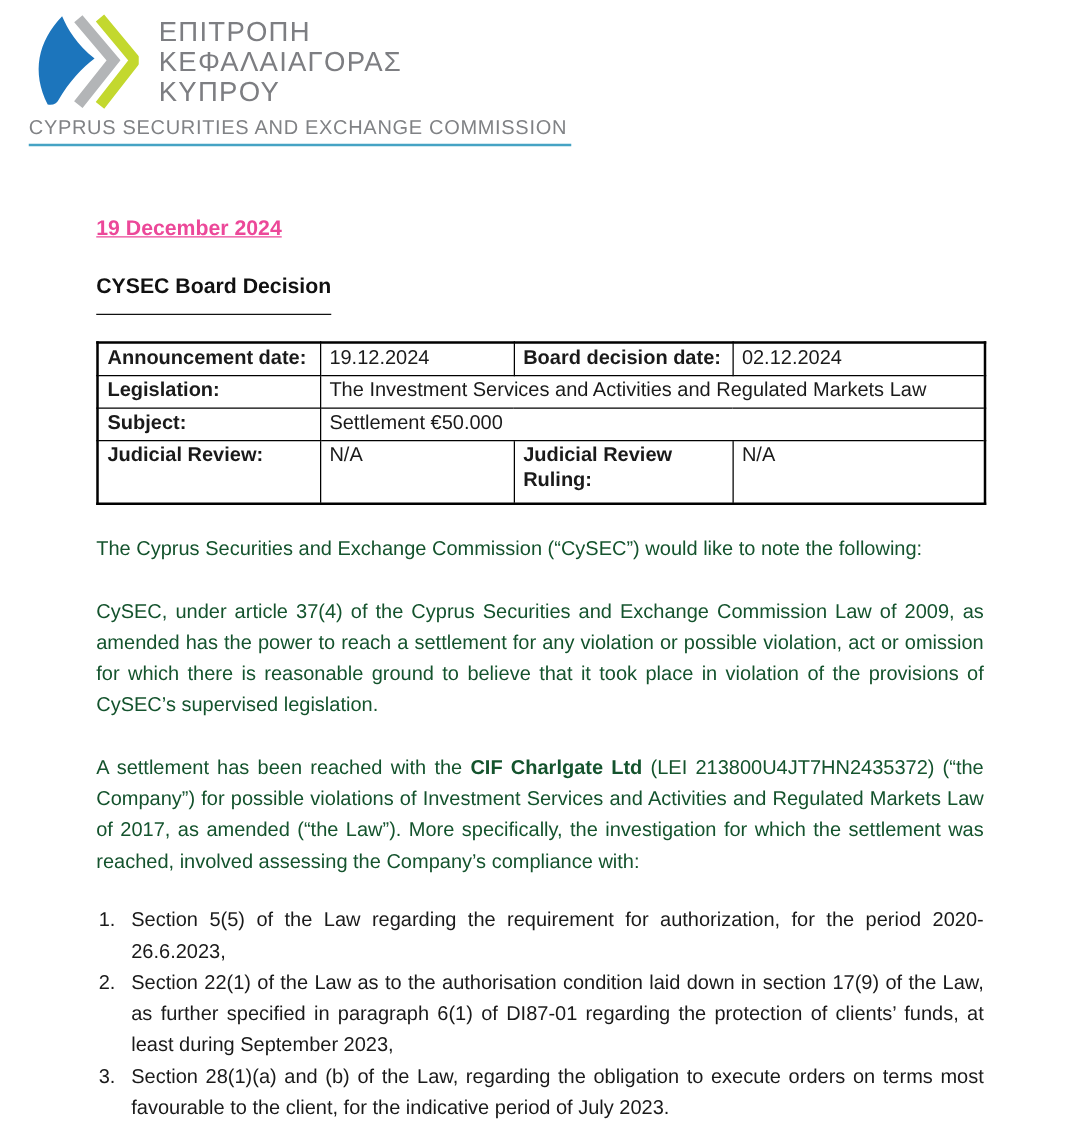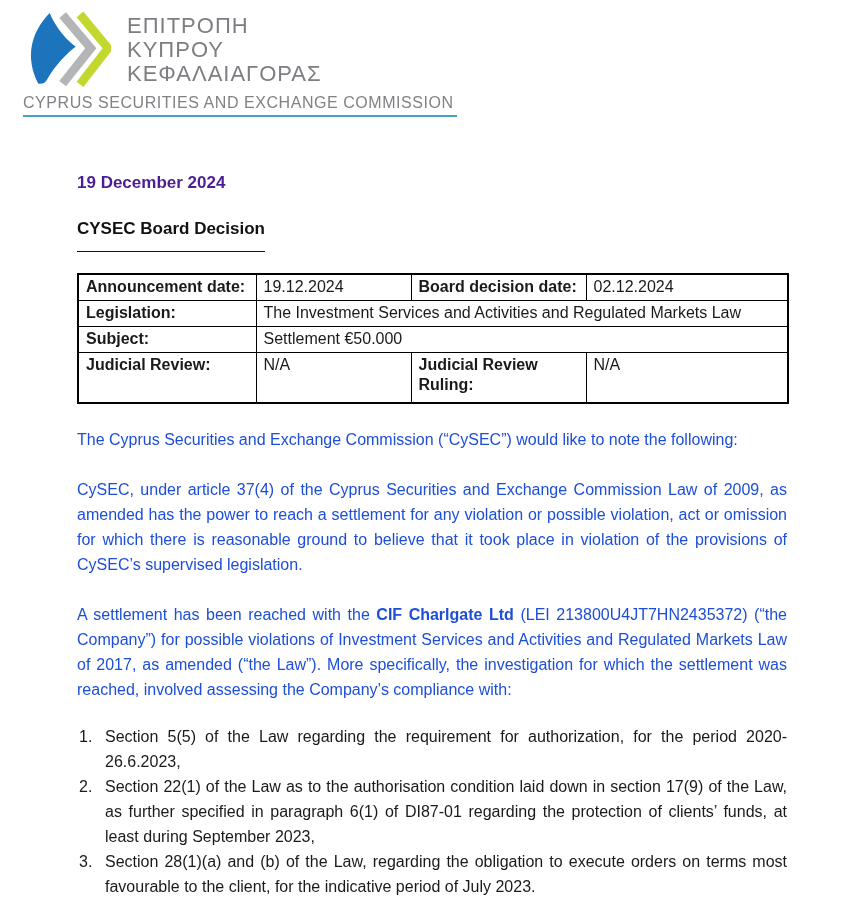--- a/index.html
+++ b/index.html
@@ -24,21 +24,21 @@
     display: inline-block;
     margin-top: 4px;
     font-size: 16px; letter-spacing: 0.55px;
     color: #808285;
     border-bottom: 2px solid #45a3c4;
     padding-bottom: 3px; padding-right: 3px;
   }
 
   
   .main { width: 710px; margin: 0 0 0 77px; }
-  .doc-date { margin-top: 56px; font-size: 17px; font-weight: bold; color: #4c1d95; }
+  .doc-date { margin-top: 56px; font-size: 17px; font-weight: bold; color: #ec4899; text-decoration: underline; }
   .doc-title {
     margin-top: 26px; font-size: 17px; font-weight: bold; color: #111;
     display: inline-block; border-bottom: 1.6px solid #111; padding-bottom: 12px;
   }
 
   table.decision {
     margin-top: 21px;
     border-collapse: collapse;
     table-layout: fixed;
     width: 710px;
@@ -53,21 +53,21 @@
     overflow: hidden; white-space: nowrap;
   }
   table.decision td.wrap { white-space: normal; }
   table.decision td.lbl { font-weight: bold; }
   table.decision tr.tall td { height: 50px; }
 
   .para {
     margin-top: 25px;
     font-size: 16px; line-height: 25px;
     text-align: justify;
-    color: #1d4ed8;
+    color: #14532d;
   }
   .para.first { margin-top: 23px; }
 
   .num-list { margin-top: 22px; margin-left: 2px; }
   .num-item { display: flex; }
   .num-item .num {
     flex: 0 0 26px; font-size: 16px; line-height: 25px; color: #1a1a1a;
   }
   .num-item .txt {
     flex: 1 1 auto; font-size: 16px; line-height: 25px;
@@ -84,22 +84,22 @@
     <div class="logo-row">
       <svg class="logo-mark" viewBox="0 0 122 100" xmlns="http://www.w3.org/2000/svg" aria-hidden="true">
         <path d="M37,0 C10,28 3,62 21,98 C27,99 31,97 33,93 C45,72 60,57 73,47 C53,31 43,14 37,0 Z" fill="#1c75bc"></path>
         <path d="M55,3 L94,49 L55,98" fill="none" stroke="#ffffff" stroke-width="19"></path>
         <path d="M55,3 L94,49 L55,98" fill="none" stroke-width="12" stroke="#b3b5b7"></path>
         <path d="M79,2 L118,49 L79,99" fill="none" stroke="#ffffff" stroke-width="19"></path>
         <path d="M79,2 L118,49 L79,99" fill="none" stroke-width="12" stroke="#c3d82e"></path>
       </svg>
       <div class="logo-greek">
         <div>ΕΠΙΤΡΟΠΗ</div>
+        <div>ΚΕΦΑΛΑΙΑΓΟΡΑΣ</div>
         <div>ΚΥΠΡΟΥ</div>
-        <div>ΚΕΦΑΛΑΙΑΓΟΡΑΣ</div>
       </div>
     </div>
     <span class="logo-english">CYPRUS SECURITIES AND EXCHANGE COMMISSION</span>
   </div>
 
   <div class="main">
 
     <div class="doc-date">19 December 2024</div>
 
     <div>

